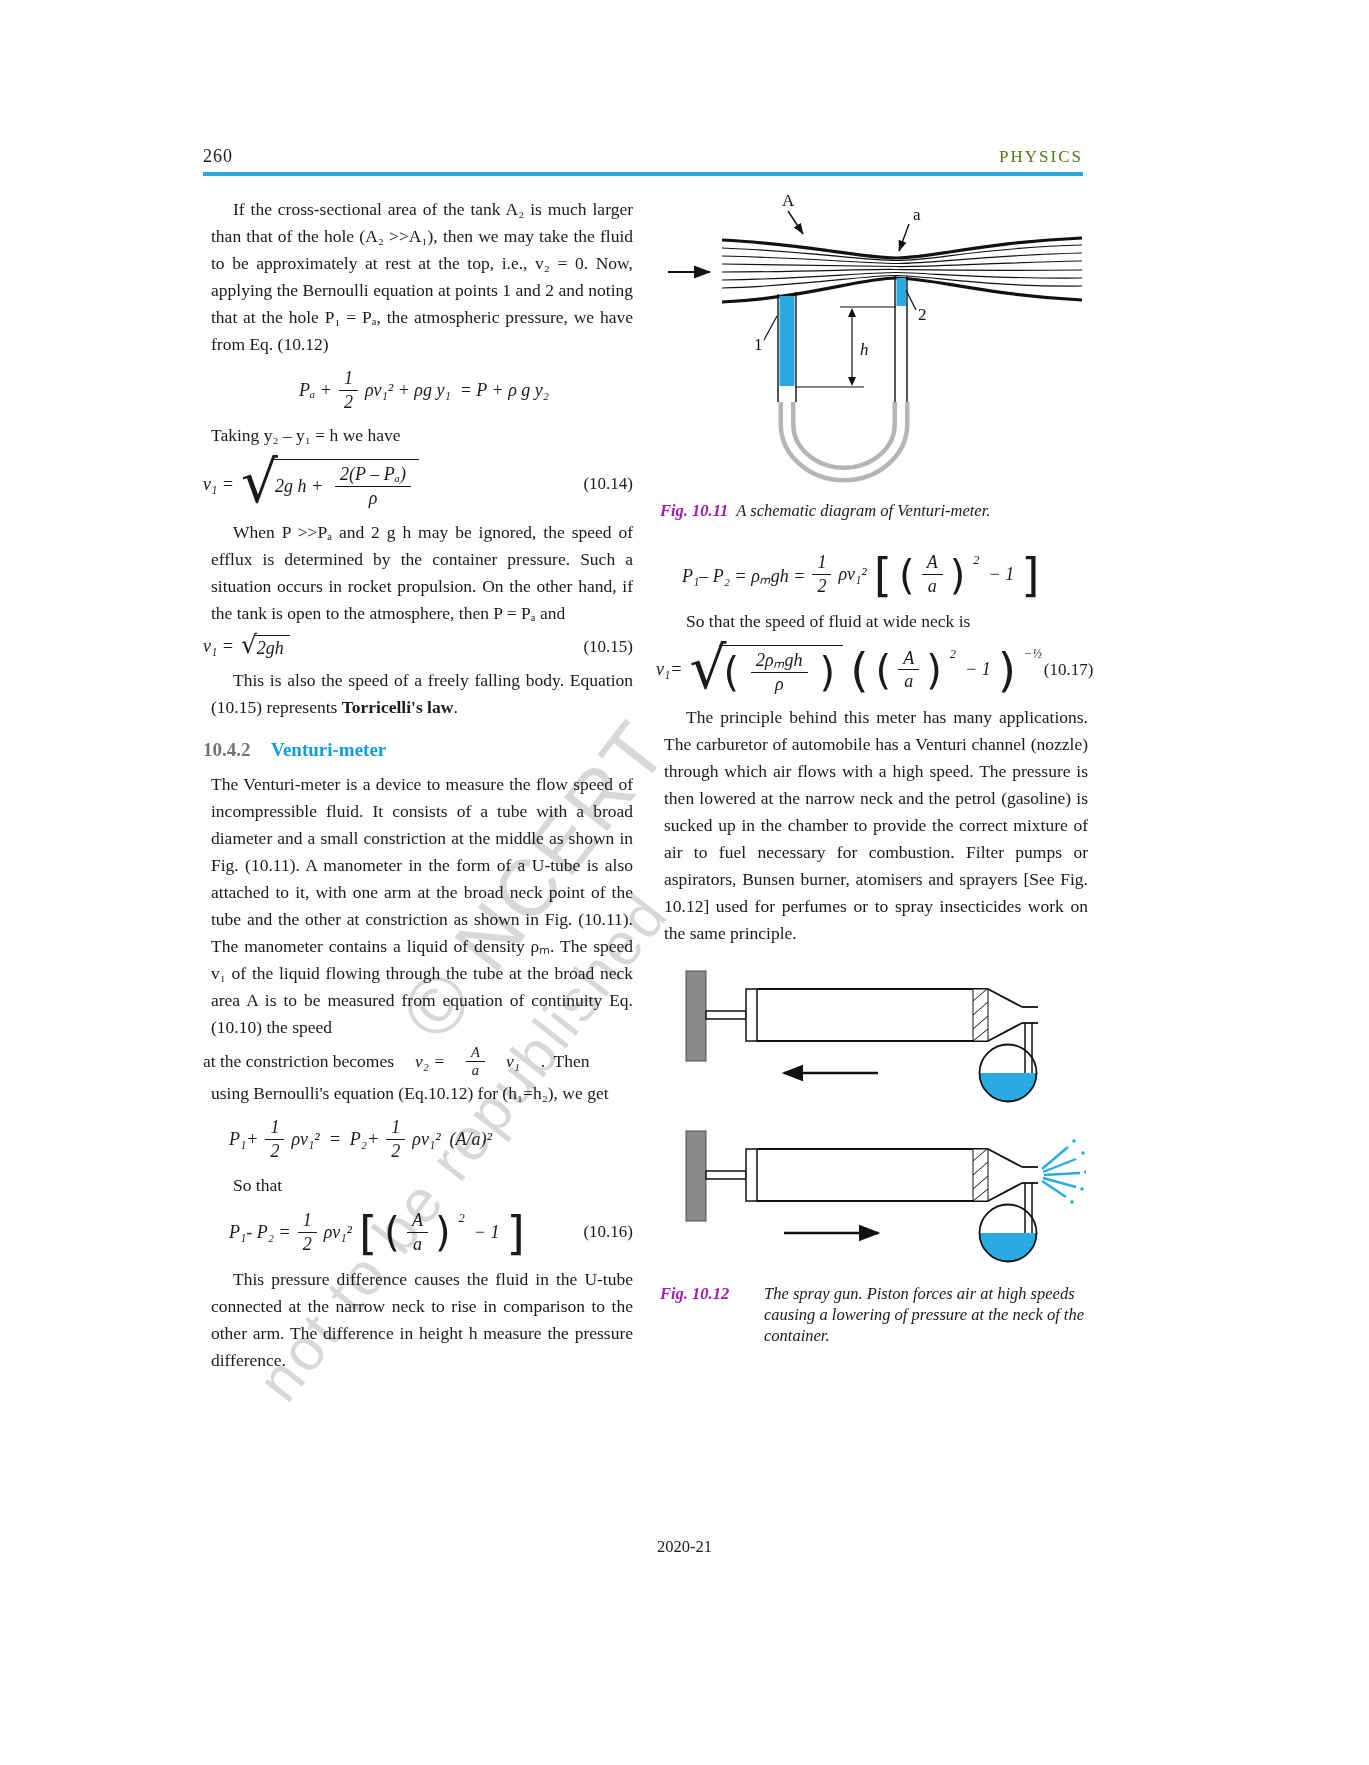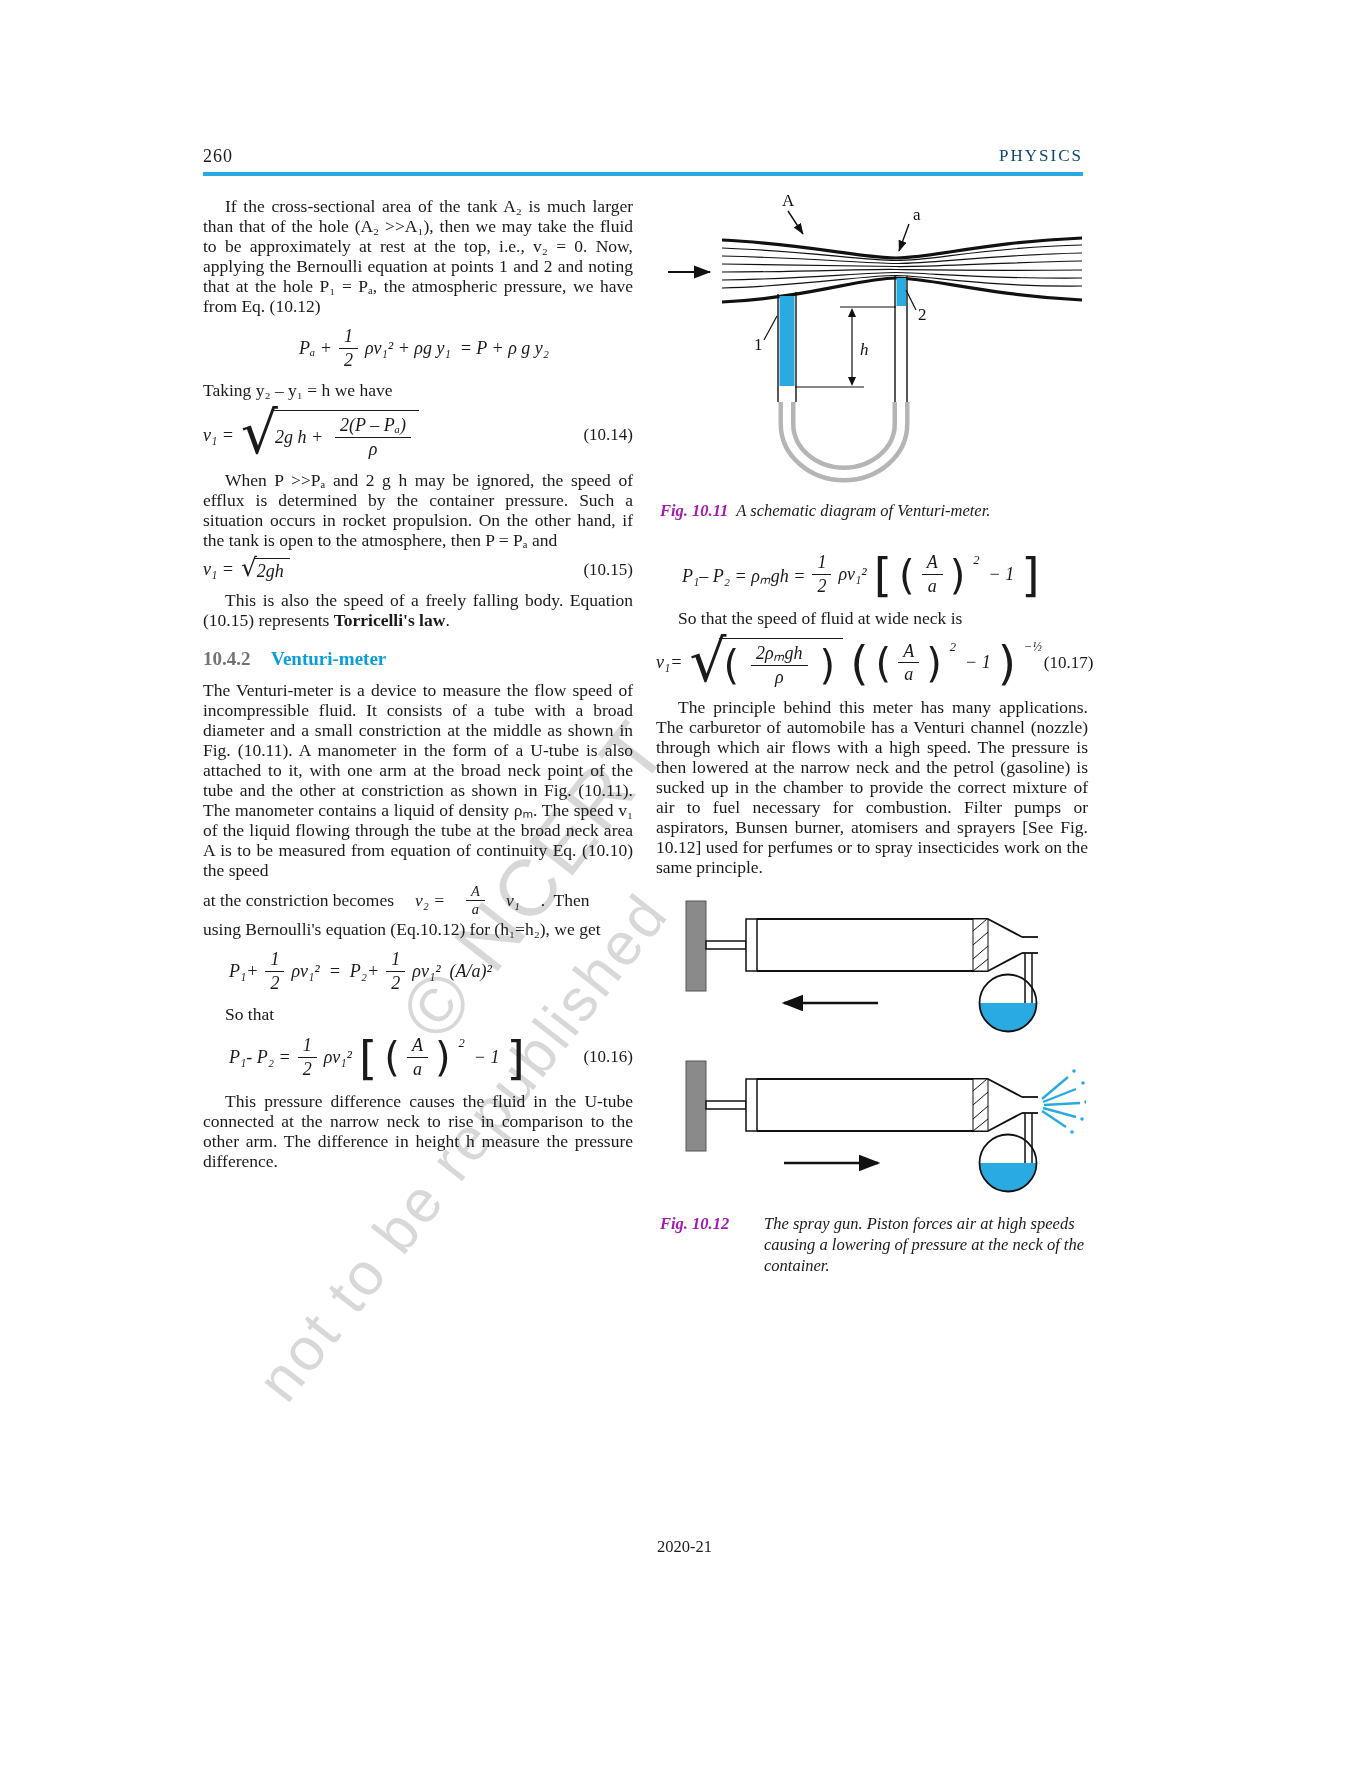--- a/index.html
+++ b/index.html
@@ -9,30 +9,30 @@
   }
   .watermark{
     position:absolute;font-family:"Liberation Sans", sans-serif;
     color:#8f8f8f;opacity:0.34;white-space:nowrap;z-index:0;
     transform-origin:left bottom;transform:rotate(-52deg);letter-spacing:3px;
   }
   .wm1{left:455px;top:965px;font-size:80px;}
   .wm2{left:298px;top:1345px;font-size:60px;}
 
   .page-head{position:absolute;left:203px;top:146px;width:880px;display:flex;
-    justify-content:space-between;align-items:flex-start;font-size:18px;z-index:2;}
+    justify-content:space-between;align-items:flex-end;font-size:18px;z-index:2;}
   .page-num{letter-spacing:1px;}
-  .subject{color:#0c4a6e;letter-spacing:2px;font-size:17px;}
+  .subject{color:#4d7c0f;letter-spacing:2px;font-size:17px;}
   .head-rule{position:absolute;left:203px;top:172px;width:880px;height:4px;background:#29abe2;z-index:2;}
 
   .col{position:absolute;z-index:1;}
   .left-col{left:203px;top:196px;width:430px;}
   .right-col{left:656px;top:190px;width:432px;}
 
-  .para{font-size:17.5px;line-height:20px;text-align:justify;margin:0 0 2px 0;}
+  .para{font-size:17.5px;line-height:27px;text-align:justify;margin:0 0 2px 8px;}
   .indent{text-indent:22px;}
 
   .sec-head{font-size:19px;margin:18px 0 10px 0;font-weight:bold;}
   .sec-num{color:#737373;margin-right:16px;}
   .sec-title{color:#0b9ed9;}
 
   
   .equation{display:flex;align-items:center;font-size:18px;font-style:italic;margin:10px 0;}
   .etxt{white-space:pre;}
   .eq-body{display:inline-flex;align-items:center;gap:7px;}

